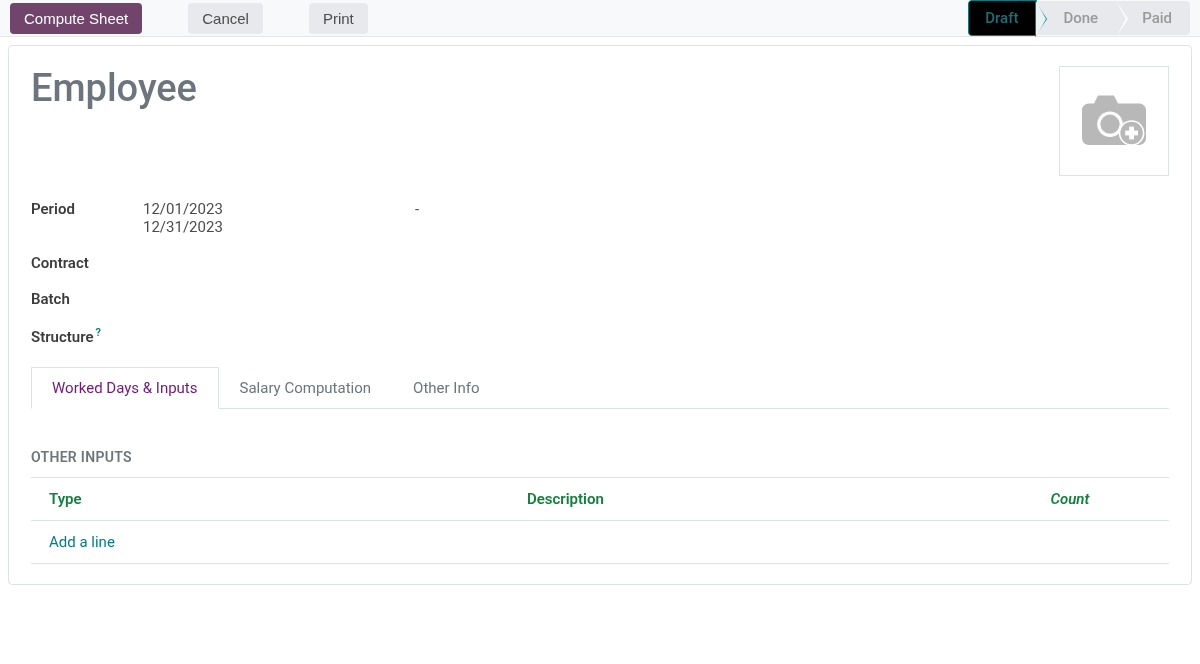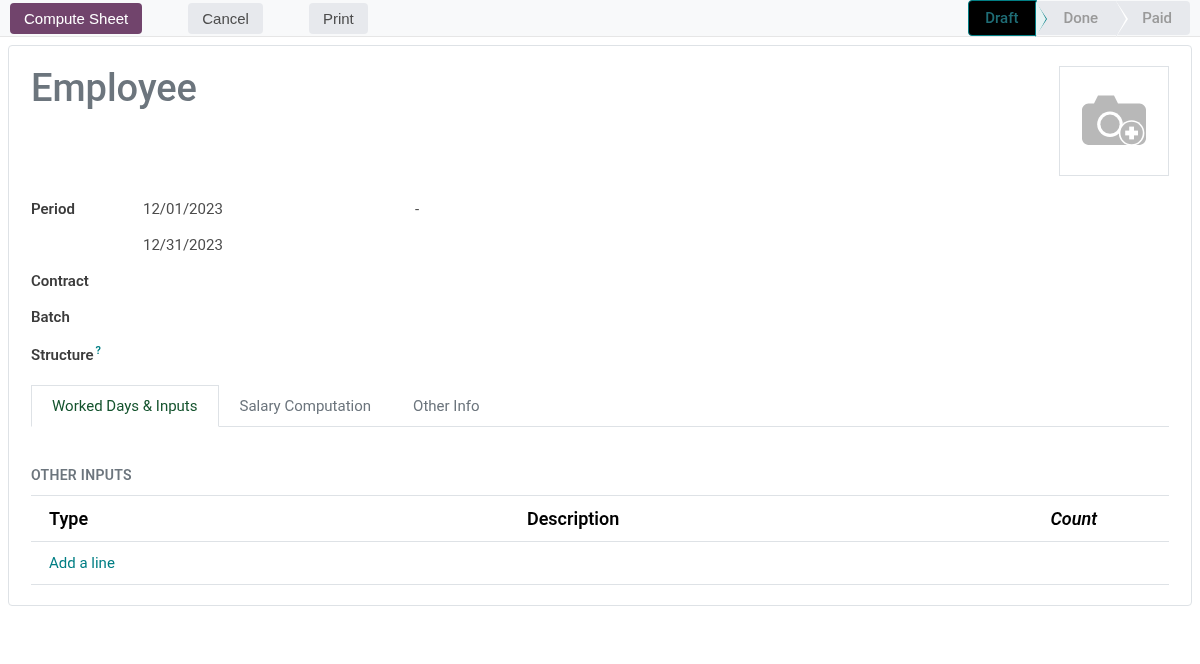--- a/index.html
+++ b/index.html
@@ -151,21 +151,20 @@
     .field-value {
       display: flex;
       gap: 12px;
       align-items: flex-start;
       font-size: 15px;
       color: #4c4c4c;
     }
     .date-col {
       display: flex;
       flex-direction: column;
-      gap: 18px;
       width: 260px;
     }
     .date-sep {
       padding-top: 0;
     }
     .help-icon {
       color: #017e84;
       font-size: 11px;
       vertical-align: super;
       margin-left: 2px;
@@ -179,21 +178,21 @@
       padding: 11px 20px;
       cursor: pointer;
       font-size: 15px;
       color: #6c757d;
       border: 1px solid transparent;
       border-bottom: none;
       position: relative;
       top: 1px;
     }
     .tab.active {
-      color: #14532d;
+      color: #701a75;
       border-color: #dee2e6;
       border-top: 1px solid #dee2e6;
       background: #ffffff;
       border-bottom: 1px solid #ffffff;
     }
     .tab-content {
       padding-top: 40px;
     }
     .section-title {
       font-size: 14px;
@@ -205,22 +204,22 @@
     .table {
       width: 100%;
       border-collapse: collapse;
     }
     .table th {
       text-align: left;
       padding: 12px 18px;
       border-top: 1px solid #dee2e6;
       border-bottom: 1px solid #dee2e6;
       font-weight: 600;
-      color: #000000;
-      font-size: 18px;
+      color: #15803d;
+      font-size: 15px;
     }
     .table th.col-count {
       text-align: left;
       font-style: italic;
     }
     .table td {
       padding: 12px 18px;
       border-bottom: 1px solid #dee2e6;
     }
     .add-line {

